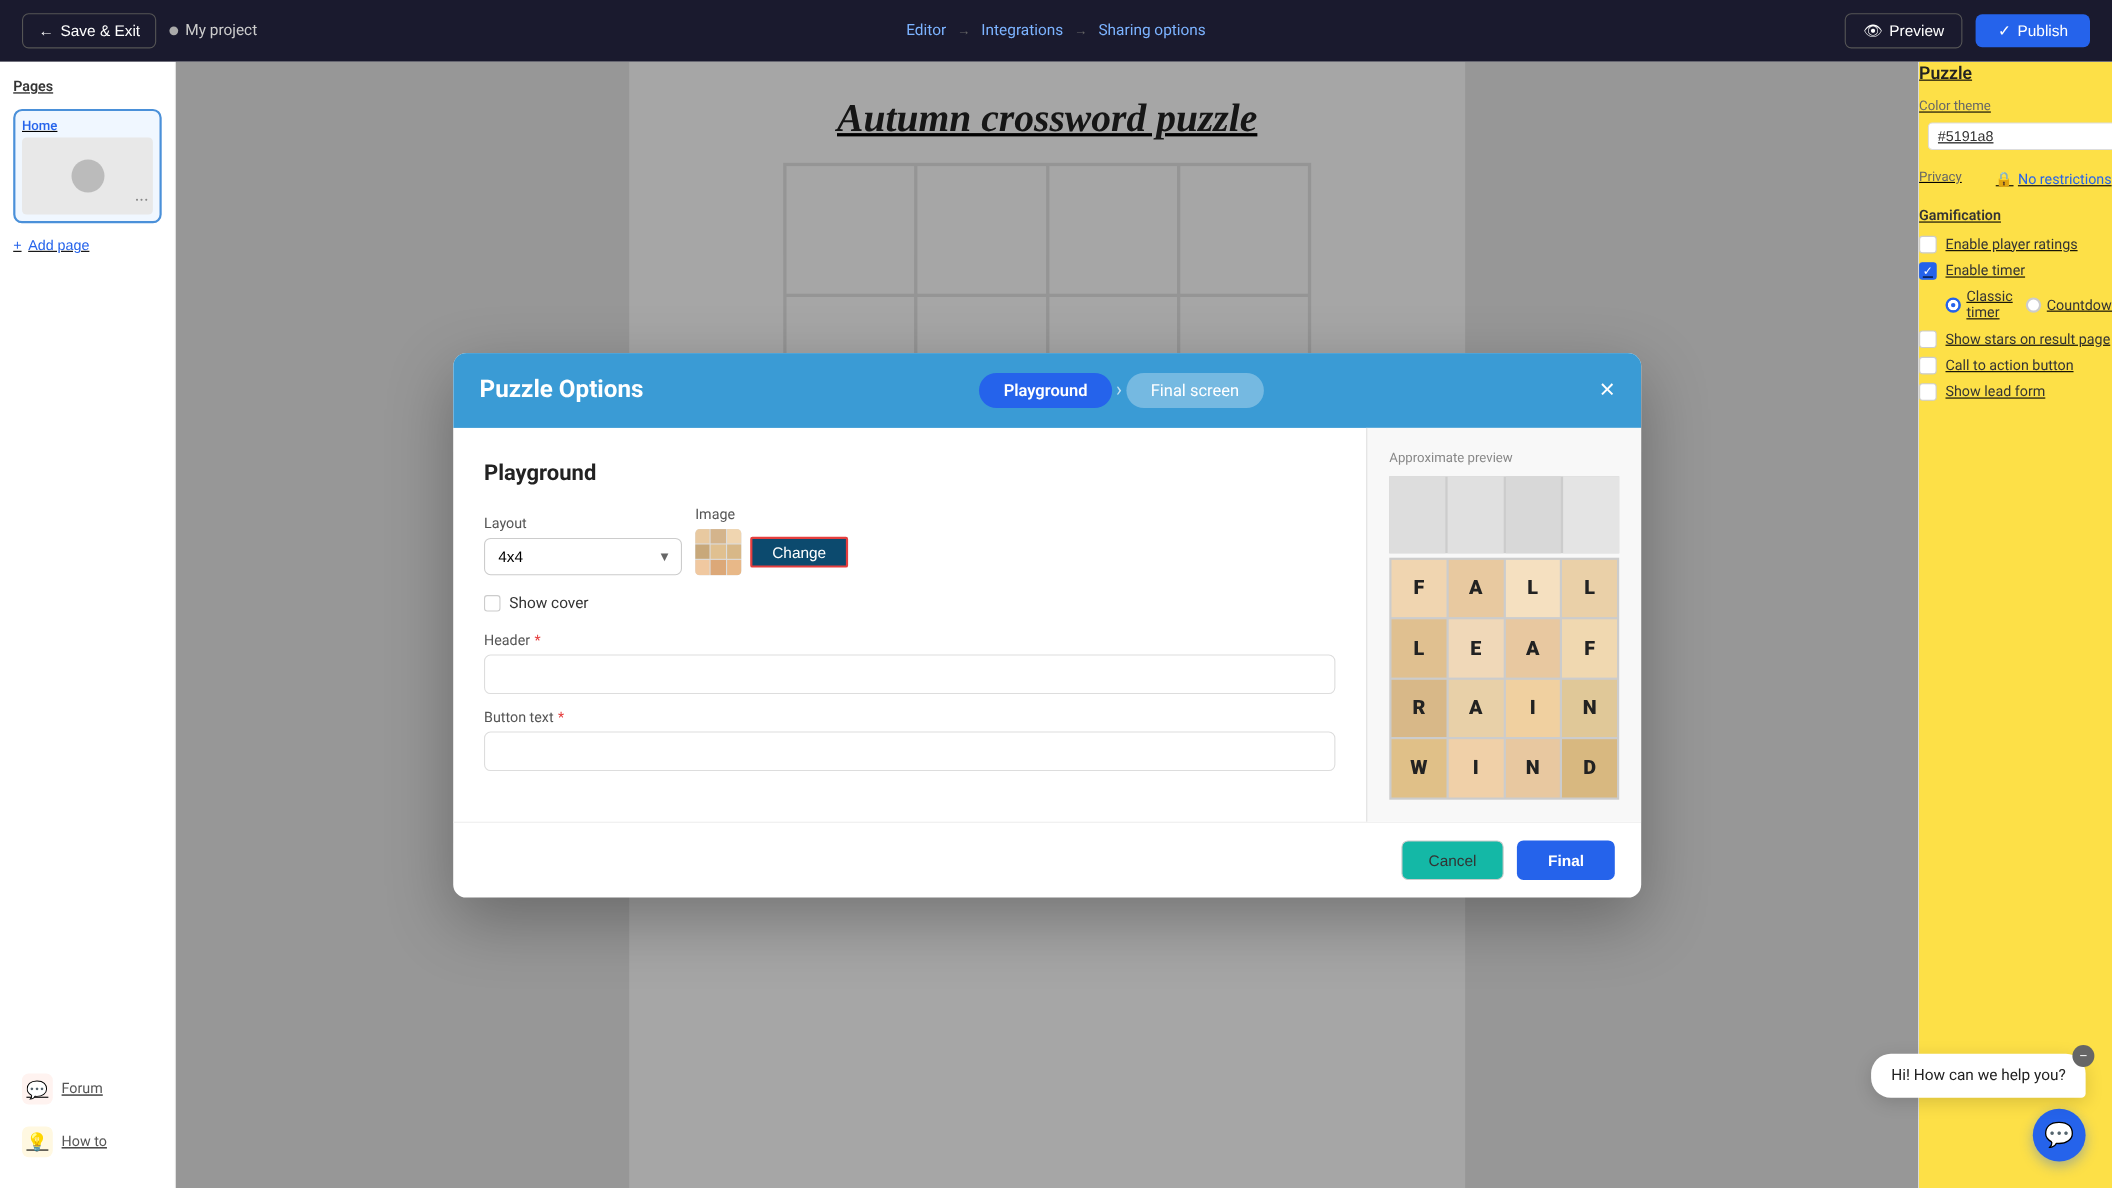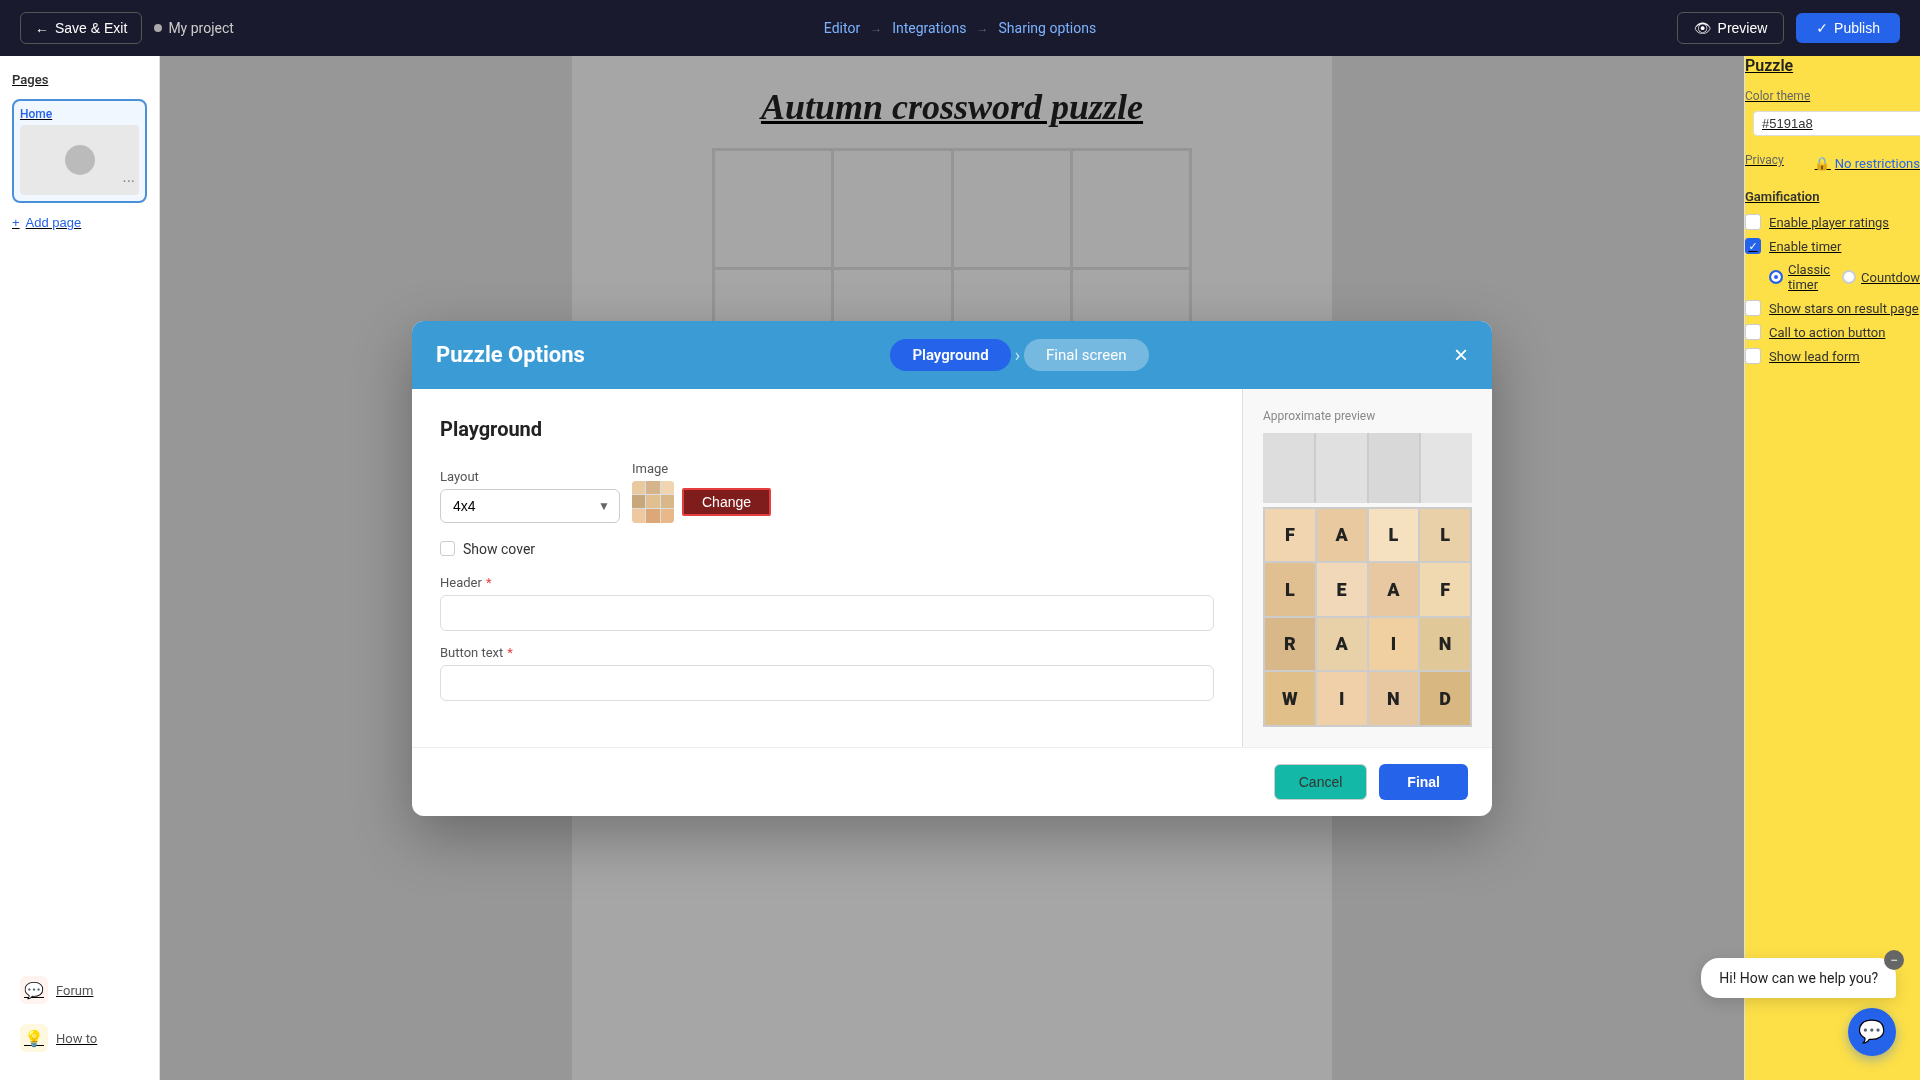--- a/index.html
+++ b/index.html
@@ -145,21 +145,21 @@
     .select-arrow {
       position: absolute; right: 10px; top: 50%; transform: translateY(-50%);
       pointer-events: none; color: #666; font-size: 12px;
     }
     .image-thumb {
       width: 42px; height: 42px; border-radius: 4px; overflow: hidden;
       background: #ddd; display: grid; grid-template-columns: 1fr 1fr 1fr; gap: 1px;
     }
     .image-thumb-cell { background: #bbb; }
     .change-btn {
-      background: #7f1d1d; border: 2px solid #e53e3e; color: #fff;
+      background: #0c4a6e; border: 2px solid #e53e3e; color: #fff;
       padding: 4px 18px; border-radius: 2px; cursor: pointer; font-size: 14px; font-weight: 500;
     }
     .show-cover-row { display: flex; align-items: center; gap: 8px; margin-bottom: 18px; }
     .small-checkbox { width: 15px; height: 15px; border: 1px solid #ccc; border-radius: 3px; background: #fff; }
     .show-cover-label { font-size: 14px; color: #333; }
     .text-input-group { margin-bottom: 14px; }
     .text-input-label { font-size: 13px; color: #555; margin-bottom: 5px; display: flex; align-items: center; gap: 4px; }
     .text-input-label .req { color: #e53e3e; }
     .text-input {
       width: 100%; border: 1px solid #ddd; border-radius: 6px; padding: 9px 12px;

